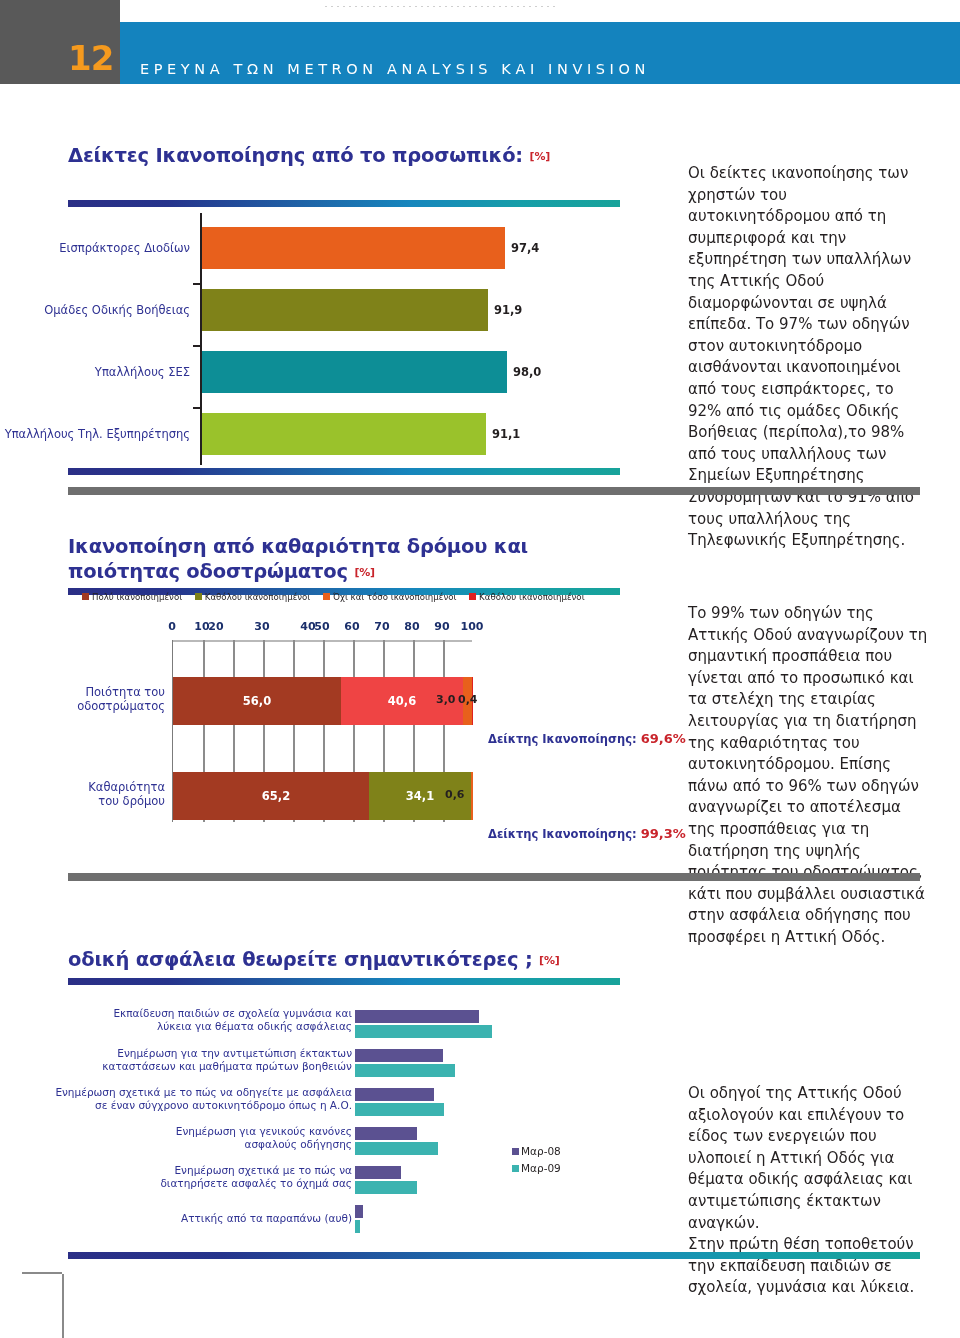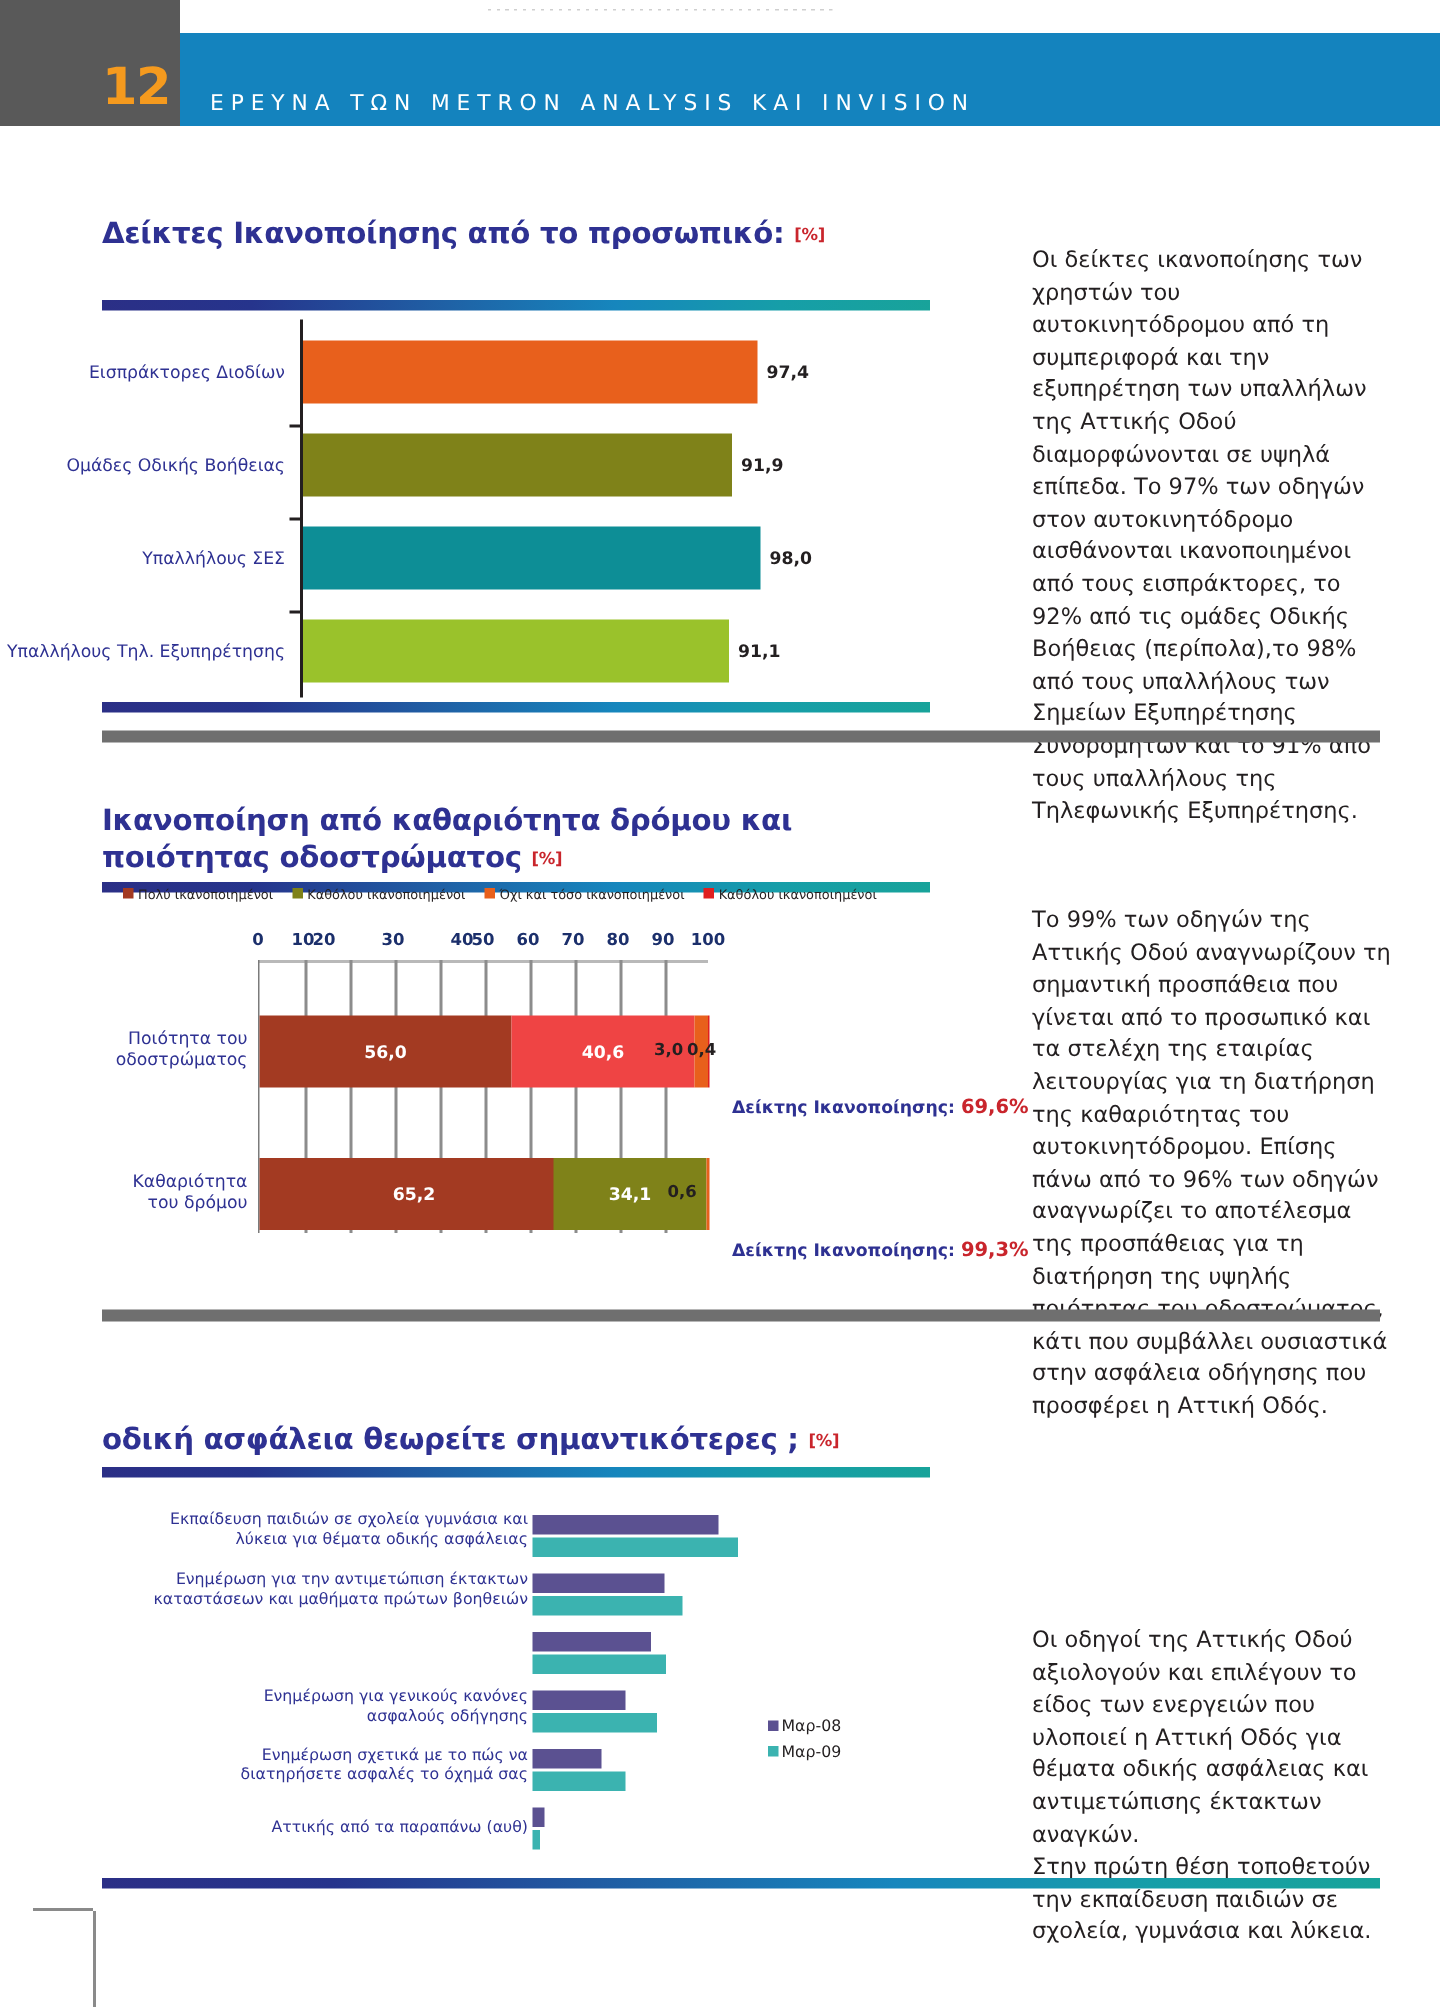--- a/index.html
+++ b/index.html
@@ -212,20 +212,21 @@
 <div class="c3-wrap">
 
   <div class="c3-lab" style="top:7px;">Εκπαίδευση παιδιών σε σχολεία γυμνάσια και<br>λύκεια για θέματα οδικής ασφάλειας</div>
   <div class="c3-bar" style="top:10px;width:124px;background:#5b5191;"></div>
   <div class="c3-bar" style="top:25px;width:137px;background:#3bb3b0;"></div>
 
   <div class="c3-lab" style="top:47px;">Ενημέρωση για την αντιμετώπιση έκτακτων<br>καταστάσεων και μαθήματα πρώτων βοηθειών</div>
   <div class="c3-bar" style="top:49px;width:88px;background:#5b5191;"></div>
   <div class="c3-bar" style="top:64px;width:100px;background:#3bb3b0;"></div>
 
+  <div class="c3-lab" style="top:86px;">Ενημέρωση σχετικά με το πώς να οδηγείτε με ασφάλεια<br>σε έναν σύγχρονο αυτοκινητόδρομο όπως η Α.Ο.</div>
   <div class="c3-bar" style="top:88px;width:79px;background:#5b5191;"></div>
   <div class="c3-bar" style="top:103px;width:89px;background:#3bb3b0;"></div>
 
   <div class="c3-lab" style="top:125px;">Ενημέρωση για γενικούς κανόνες<br>ασφαλούς οδήγησης</div>
   <div class="c3-bar" style="top:127px;width:62px;background:#5b5191;"></div>
   <div class="c3-bar" style="top:142px;width:83px;background:#3bb3b0;"></div>
 
   <div class="c3-lab" style="top:164px;">Ενημέρωση σχετικά με το πώς να<br>διατηρήσετε ασφαλές το όχημά σας</div>
   <div class="c3-bar" style="top:166px;width:46px;background:#5b5191;"></div>
   <div class="c3-bar" style="top:181px;width:62px;background:#3bb3b0;"></div>

